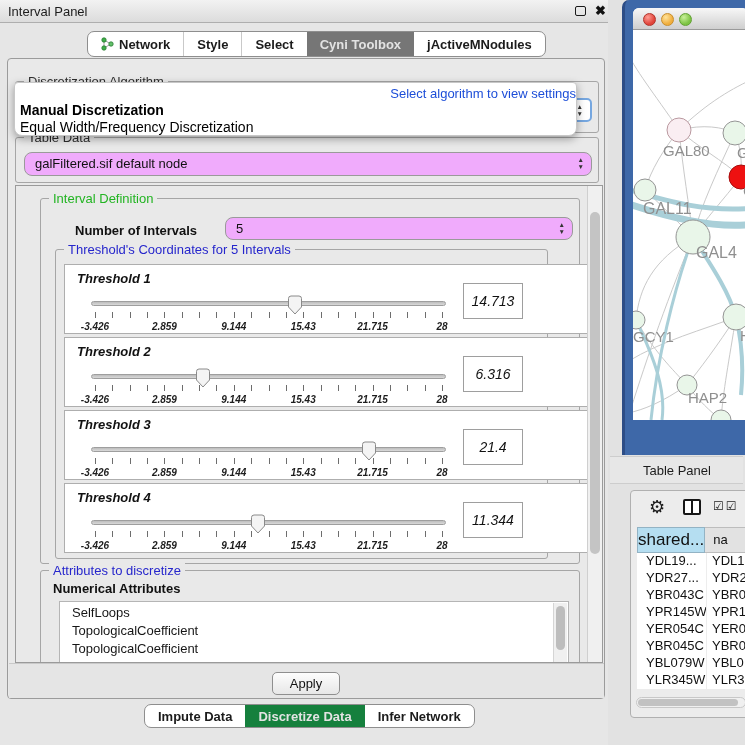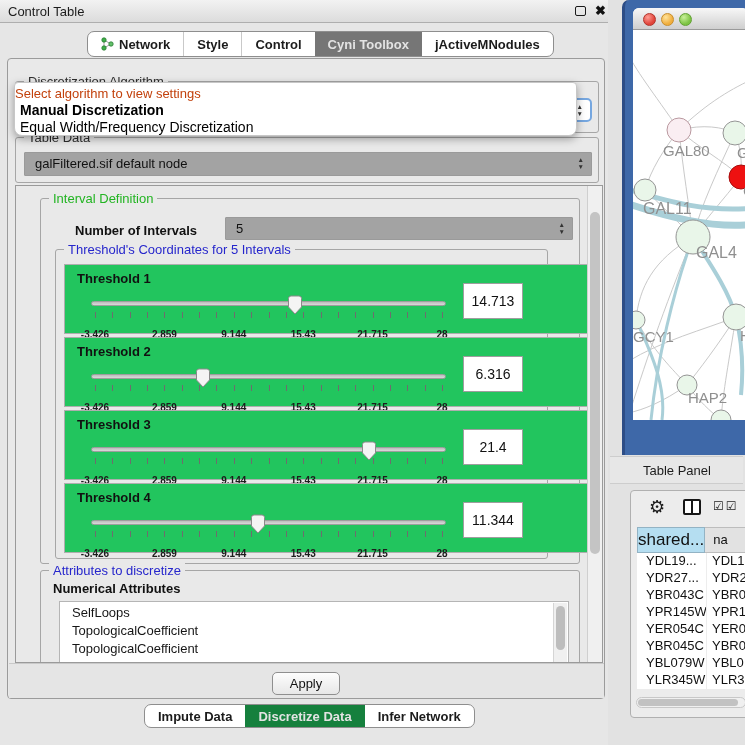--- a/index.html
+++ b/index.html
@@ -37,59 +37,59 @@
   .legend.blue { color:var(--legend-blue,#2626cc); }
 
   #algo-group { left:7px; top:22px; width:584px; height:52px; }
   #algo-combo { position:absolute; left:8px; top:16px; width:568px; height:24px; background:#fff;
                 border:2px solid #76a7e0; border-radius:5px; }
 
   
   #algo-popup { position:absolute; left:14px; top:82px; width:563px; height:54px; background:#fff;
                 border:1px solid #c7c7c7; border-radius:4px 4px 8px 8px; z-index:40;
                 box-shadow:0 3px 8px rgba(0,0,0,0.35); }
-  #popup-hint { position:absolute; left:0; top:3px; width:100%; text-align:left;
-                font-size:13px; color:#c2410c; }
+  #popup-hint { position:absolute; left:0; top:3px; width:100%; text-align:right;
+                font-size:13px; color:#1d4ed8; }
   .popup-opt { position:absolute; left:5px; width:555px; font-size:14px; color:#000;
                white-space:nowrap; cursor:pointer; }
   #popup-opt0 { top:19px; font-weight:bold; }
   #popup-opt1 { top:36px; }
 
   #tabledata-group { left:7px; top:78px; width:584px; height:46px; }
-  .combo { position:absolute; background:#a3a3a3; border:1px solid #9a9a9a; border-radius:1px; cursor:pointer; }
+  .combo { position:absolute; background:#f0abfc; border:1px solid #9a9a9a; border-radius:8px; cursor:pointer; }
   .combo-text { position:absolute; left:10px; top:3px; font-size:13px; color:#111; white-space:nowrap; }
   .stepper { position:absolute; right:7px; top:3px; display:flex; flex-direction:column;
              font-size:6.5px; color:#333; line-height:7px; }
   #tabledata-combo { left:8px; top:14px; width:568px; height:24px; }
 
   
   #scroll-area { position:absolute; left:7px; top:126px; width:588px; height:478px;
                  border:1px solid #9a9a9a; background:#e9e9e9; overflow:hidden; }
   #main-vscroll { position:absolute; right:0; top:0; width:15px; height:478px;
                   background:#f0f0f0; border-left:1px solid #cfcfcf; }
   #main-vthumb { position:absolute; left:2px; top:26px; width:10px; height:342px;
                  background:#c4c4c4; border-radius:5px; }
 
   #interval-group { left:24px; top:12px; width:540px; height:366px; }
   #noi-label { position:absolute; left:34px; top:24px; font-size:13px; font-weight:bold; color:#111; }
   #noi-combo { left:184px; top:18px; width:348px; height:23px; }
 
   #thresholds-group { left:14px; top:50px; width:493px; height:310px; }
   .threshold-panel { position:absolute; left:8px; width:529px; height:70px;
-                     background:#22c55e; border:1px solid #aeaeae; }
+                     background:#ffffff; border:1px solid #aeaeae;font-style:italic; }
   .th-label { position:absolute; left:12px; top:6px; font-size:13px; font-weight:bold; color:#111; }
   .slider { position:absolute; left:30px; top:30px; width:347px; height:40px; }
   .track { position:absolute; left:-4px; top:6px; width:calc(100% + 8px); height:5px;
            background:linear-gradient(#bdbdbd,#d9d9d9); border:1px solid #9e9e9e; border-radius:3px; }
   .ticks { position:absolute; left:0; top:16px; width:100%; height:9px; }
   .tick { position:absolute; top:1px; width:1px; height:6px; background:#6d6d6d; }
   .thumb { position:absolute; top:-16px; width:16px; height:20px; cursor:pointer; }
   .axis-labels { position:absolute; left:0; top:26px; width:100%; height:12px; }
   .axis-label { position:absolute; transform:translateX(-50%); font-size:10px; font-weight:bold;
-                color:#1d1d1d; white-space:nowrap;margin-top:8px; }
+                color:#1d1d1d; white-space:nowrap; }
   .th-value { position:absolute; left:398px; top:18px; width:60px; height:36px; background:#fff;
               border:1px solid #9e9e9e; font-size:14px; color:#111; text-align:center; line-height:34px; }
 
   #attr-group { left:24px; top:384px; width:540px; height:180px; }
   #attr-label { position:absolute; left:12px; top:10px; font-size:13px; font-weight:bold; color:#111; }
   #attr-list { position:absolute; left:18px; top:30px; width:510px; height:140px;
                background:#fff; border:1px solid #b5b5b5; overflow:hidden; }
   #attr-list ul { list-style:none; padding:2px 0 0 12px; }
   #attr-list li { font-size:13px; color:#161616; line-height:18px; white-space:nowrap; }
   #attr-vscroll { position:absolute; right:1px; top:1px; width:14px; height:138px;
@@ -151,42 +151,42 @@
   #tp-hthumb { position:absolute; left:1px; top:1px; width:100px; height:7px;
                background:#c2c2c2; border-radius:4px; }
 </style>
 </head>
 <body>
 
 <div class="screen">
 
   <div id="control-panel">
     <div id="titlebar">
-      <span id="cp-title">Control Table</span>
+      <span id="cp-title">Interval Panel</span>
       <span id="float-btn"></span>
       <span id="close-btn">✖</span>
     </div>
 
     <div id="top-tabs">
       <div class="ttab">
         <svg width="13" height="14" viewBox="0 0 13 14">
           <line x1="3" y1="3" x2="10" y2="7" stroke="#9e9e9e" stroke-width="1"></line>
           <line x1="3" y1="11" x2="10" y2="7" stroke="#9e9e9e" stroke-width="1"></line>
           <line x1="3" y1="3" x2="3" y2="11" stroke="#9e9e9e" stroke-width="1"></line>
           <circle cx="3" cy="3" r="2.2" fill="#3fae49" stroke="#2a7c31" stroke-width="0.8"></circle>
           <circle cx="3" cy="11" r="2.2" fill="#3fae49" stroke="#2a7c31" stroke-width="0.8"></circle>
           <circle cx="10" cy="7" r="2.2" fill="#63c06b" stroke="#2a7c31" stroke-width="0.8"></circle>
         </svg>
         <span>Network</span>
       </div>
       <div class="ttab">
           <span>Style</span>
         </div>
       <div class="ttab">
-          <span>Control</span>
+          <span>Select</span>
         </div>
       <div class="ttab selected">
           <span>Cyni Toolbox</span>
         </div>
       <div class="ttab">
           <span>jActiveMNodules</span>
         </div>
     </div>
 
     <div id="main-panel">

